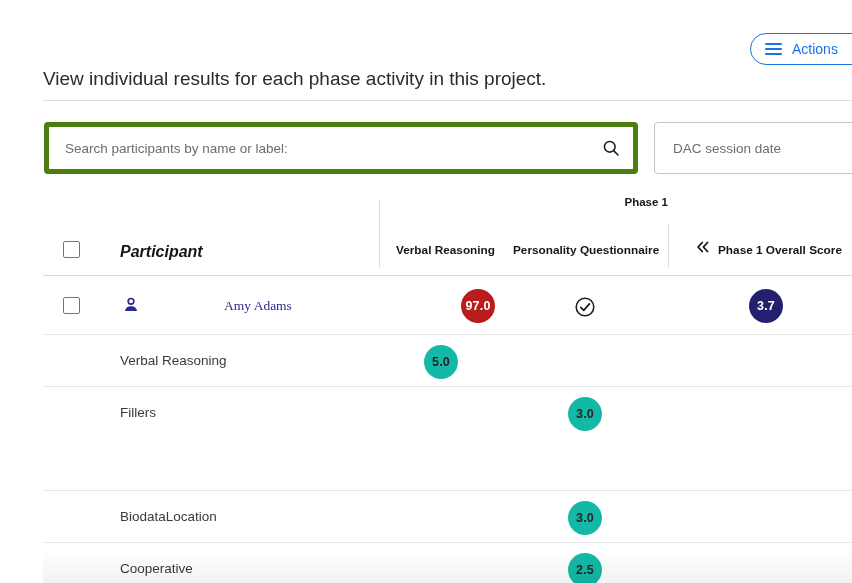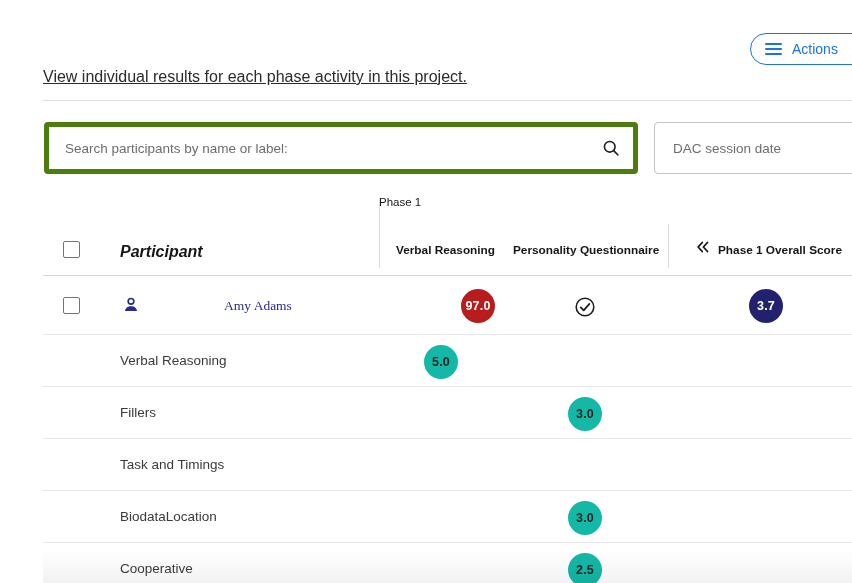--- a/index.html
+++ b/index.html
@@ -28,24 +28,23 @@
     font-weight: 600;
     color: #1f1f6e;
     letter-spacing: 0.1px;
     white-space: nowrap;
   }
 
   .page-subtitle {
     position: absolute;
     left: 43px;
     top: 68px;
-    font-size: 16px;
+    font-size: 19px;
     color: #2b2b2b;
     white-space: nowrap;
-    text-decoration: underline;
   }
 
   .actions-button {
     position: absolute;
     left: 750px;
     top: 33px;
     height: 32px;
     width: 118px;
     border: 1.5px solid #1a73e8;
     border-radius: 16px;
@@ -137,23 +136,23 @@
   .date-field input::placeholder { color: #6d6d6d; opacity: 1; }
 
   
   .table-wrap { position: absolute; left: 0; top: 196px; width: 852px; height: 387px; }
 
   .group-header {
     position: absolute;
     left: 379px;
     top: 0px;
     width: 289px;
-    text-align: left;
+    text-align: right;
     font-size: 11.5px;
-    font-weight: normal;
+    font-weight: bold;
     color: #161616;
   }
 
   .col-div {
     position: absolute;
     top: 4px;
     width: 1px;
     height: 68px;
     background: #dcdcdc;
   }
@@ -364,24 +363,20 @@
       <div class="row-label" style="left:120px;top:19px;">Verbal Reasoning</div>
       <div class="badge light" style="left:424px;top:11px;">5.0</div>
     </div>
 
     <div class="row" style="top:190px;height:52px;">
       <div class="row-line" style="top:0;"></div>
       <div class="row-label" style="left:120px;top:19px;">Fillers</div>
       <div class="badge light" style="left:568px;top:11px;">3.0</div>
     </div>
 
-    <div class="row" style="top:242px;height:52px;">
-      <div class="row-line" style="top:0;"></div>
-      <div class="row-label" style="left:120px;top:19px;">Task and Timings</div>
-    </div>
 
     <div class="row" style="top:294px;height:52px;">
       <div class="row-line" style="top:0;"></div>
       <div class="row-label" style="left:120px;top:19px;">BiodataLocation</div>
       <div class="badge light" style="left:568px;top:11px;">3.0</div>
     </div>
 
     <div class="row" style="top:346px;height:41px;">
       <div class="row-line" style="top:0;"></div>
       <div class="row-label" style="left:120px;top:19px;">Cooperative</div>

